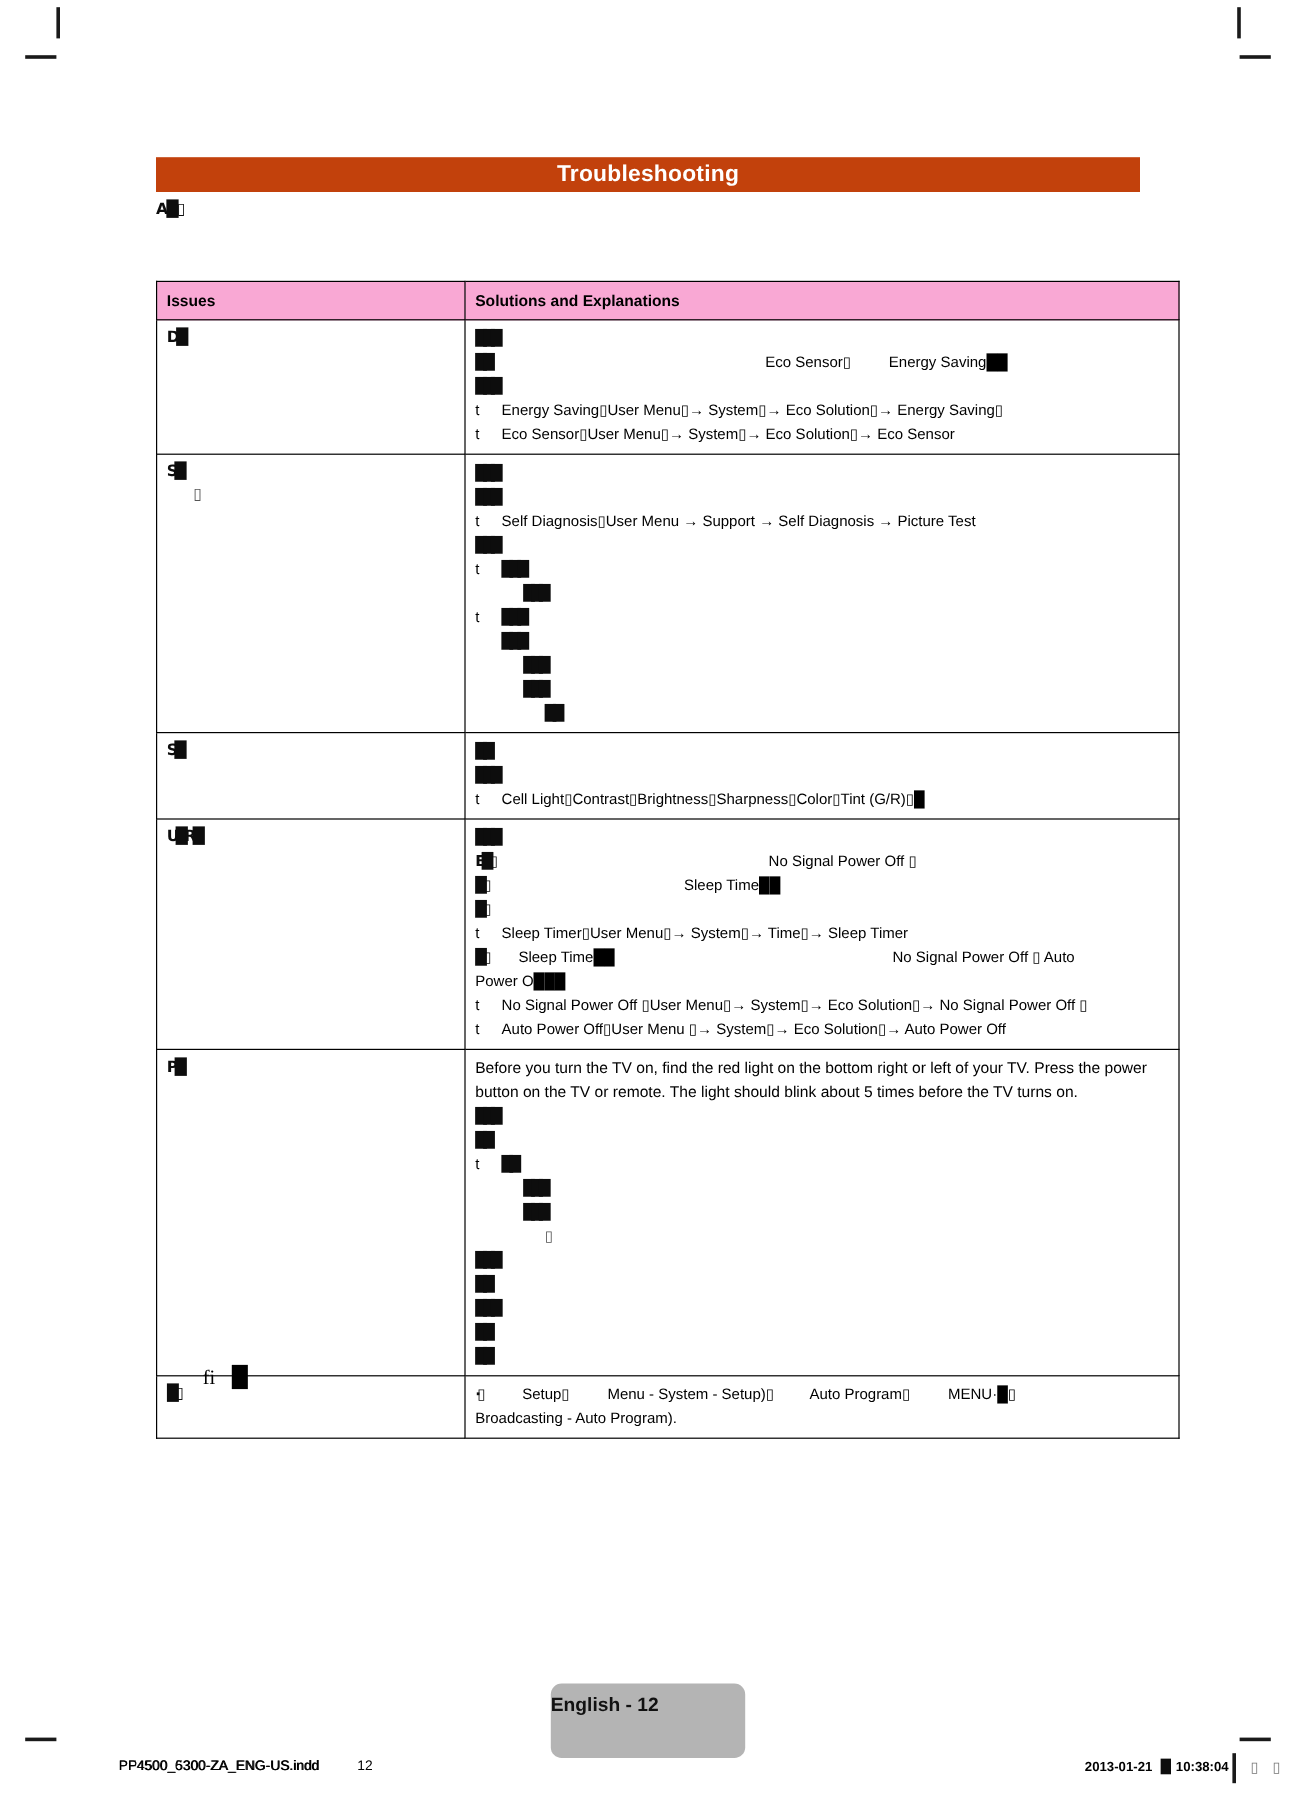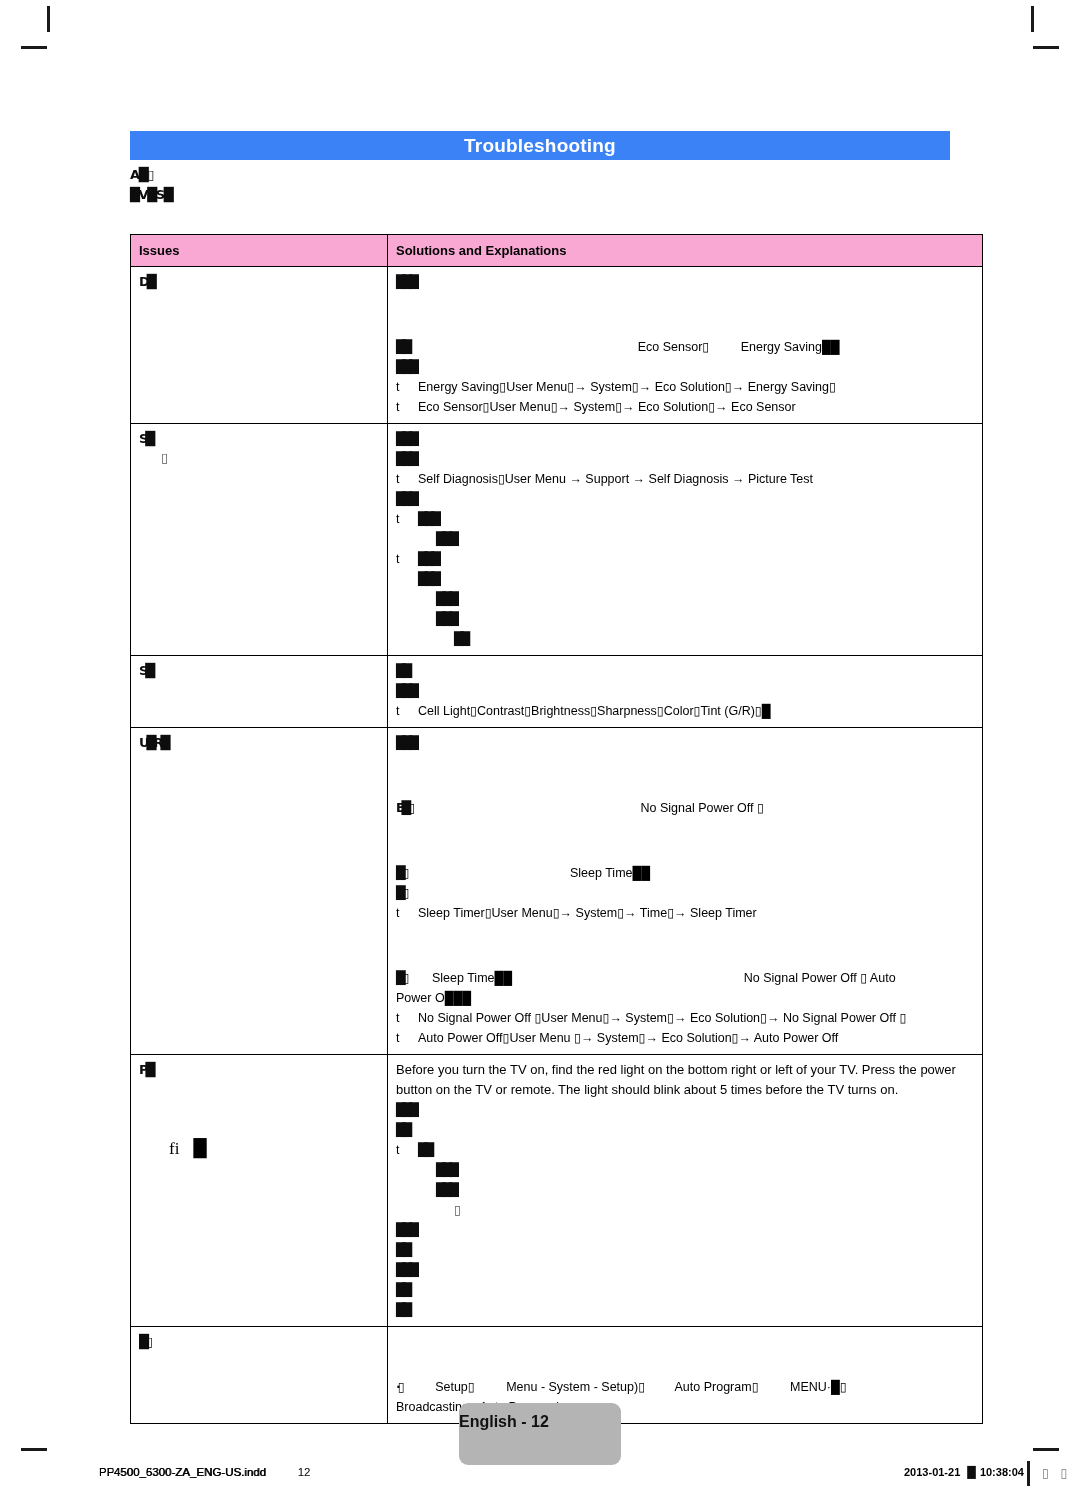--- a/index.html
+++ b/index.html
@@ -34,21 +34,21 @@
   .cm-bl-h { left: 21px;  top: 1448px; width: 26px; }
   .cm-br-h { left: 1033px; top: 1448px; width: 26px; }
 
   
   .title-bar {
     position: absolute;
     left: 130px;
     top: 131px;
     width: 820px;
     height: 29px;
-    background: #3b82f6;
+    background: #c2410c;
     color: #ffffff;
     font-size: 19px;
     font-weight: bold;
     text-align: center;
     line-height: 29px;
     letter-spacing: 0.2px;
   }
 
   
   .intro {
@@ -140,21 +140,21 @@
     line-height: 20px;
   }
 
   .ind1 { padding-left: 22px; }
   .ind2 { padding-left: 40px; }
   .ind3 { padding-left: 58px; }
 
   .push-mid { padding-left: 225px; }
   .push-mid2 { padding-left: 160px; }
 
-  .inline-sp { display: inline-block; margin-top: 45px; }
+  .inline-sp { display: inline-block; }
 
   
   .post-mark {
     position: absolute;
     left: 130px;
     top: 1136px;
     font-size: 17px;
     line-height: 24px;
     white-space: nowrap;
     padding-left: 39px;
@@ -239,21 +239,20 @@
 <div class="crop-h cm-tl-h"></div>
 <div class="crop-v cm-tr-v"></div>
 <div class="crop-h cm-tr-h"></div>
 <div class="crop-h cm-bl-h"></div>
 <div class="crop-h cm-br-h"></div>
 
 <div class="title-bar">Troubleshooting</div>
 
 <div class="intro">
   <div class="gline glyph">A█▯</div>
-  <div class="gline glyph">█V█S█</div>
 </div>
 
 <table class="tbl">
   <thead>
     <tr>
       <th class="col-issue">Issues</th>
       <th class="col-sol">Solutions and Explanations</th>
     </tr>
   </thead>
   <tbody>

